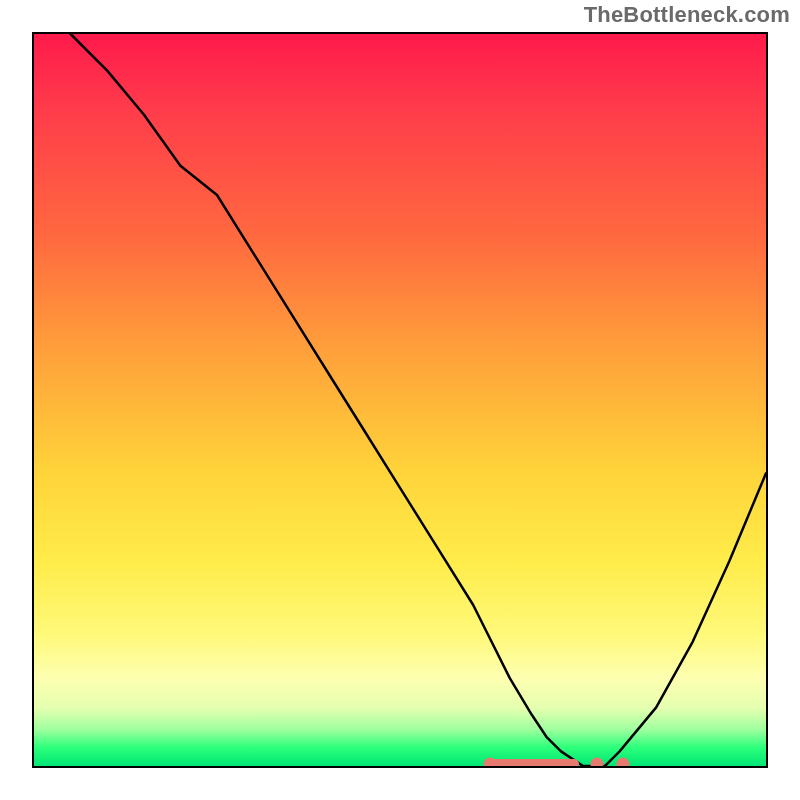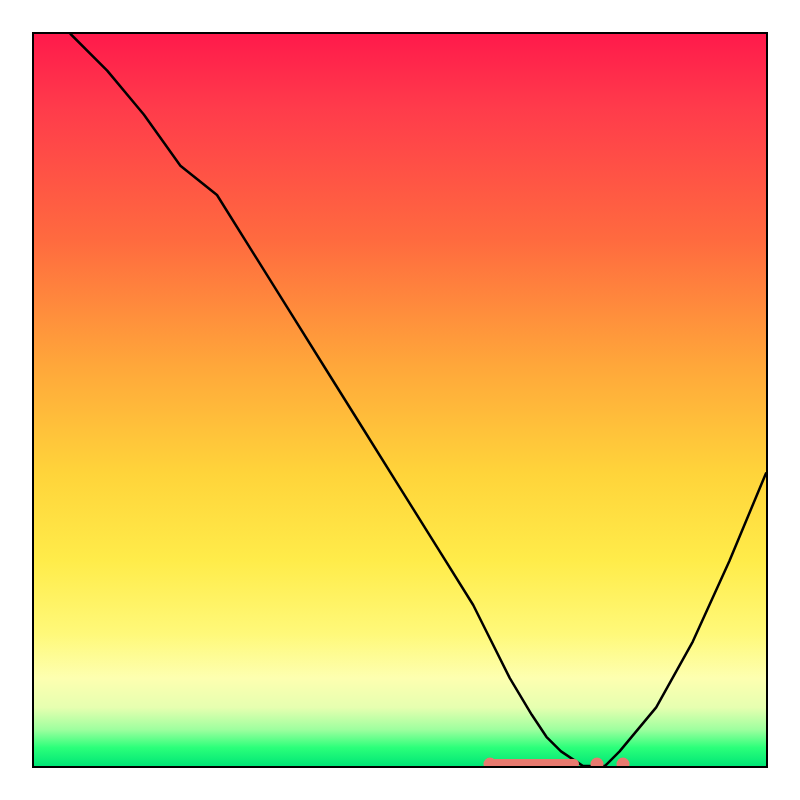--- a/index.html
+++ b/index.html
@@ -73,20 +73,21 @@
     width: auto;
     height: 10px;
     border-radius: 5px;
     transform: translate(0, -50%);
   }
 </style>
 </head>
 <body>
 
 <div class="frame">
+  <div class="watermark">TheBottleneck.com</div>
 
   <div class="plot-area">
     <div class="gradient"></div>
 
     <svg class="curve-svg" viewBox="0 0 736 736" preserveAspectRatio="none">
       <path id="curve-path" fill="none" stroke="#000" stroke-width="2.5" stroke-linejoin="round" stroke-linecap="round" d="M36.8 0.0 L73.6 36.8 L110.4 81.0 L147.2 132.5 L184.0 161.9 L220.8 220.8 L257.6 279.7 L294.4 338.6 L331.2 397.4 L368.0 456.3 L404.8 515.2 L441.6 574.1 L456.3 603.5 L478.4 647.7 L500.5 684.5 L515.2 706.6 L529.9 721.3 L552.0 736.0 L574.1 736.0 L588.8 721.3 L625.6 677.1 L662.4 610.9 L699.2 529.9 L736.0 441.6"></path>
     </svg>
 
     <div id="marker-layer">
         <div class="marker seg" style="left: 456.32px; width: 88.32px; top: 730px; background: rgb(231, 122, 111);"></div>

